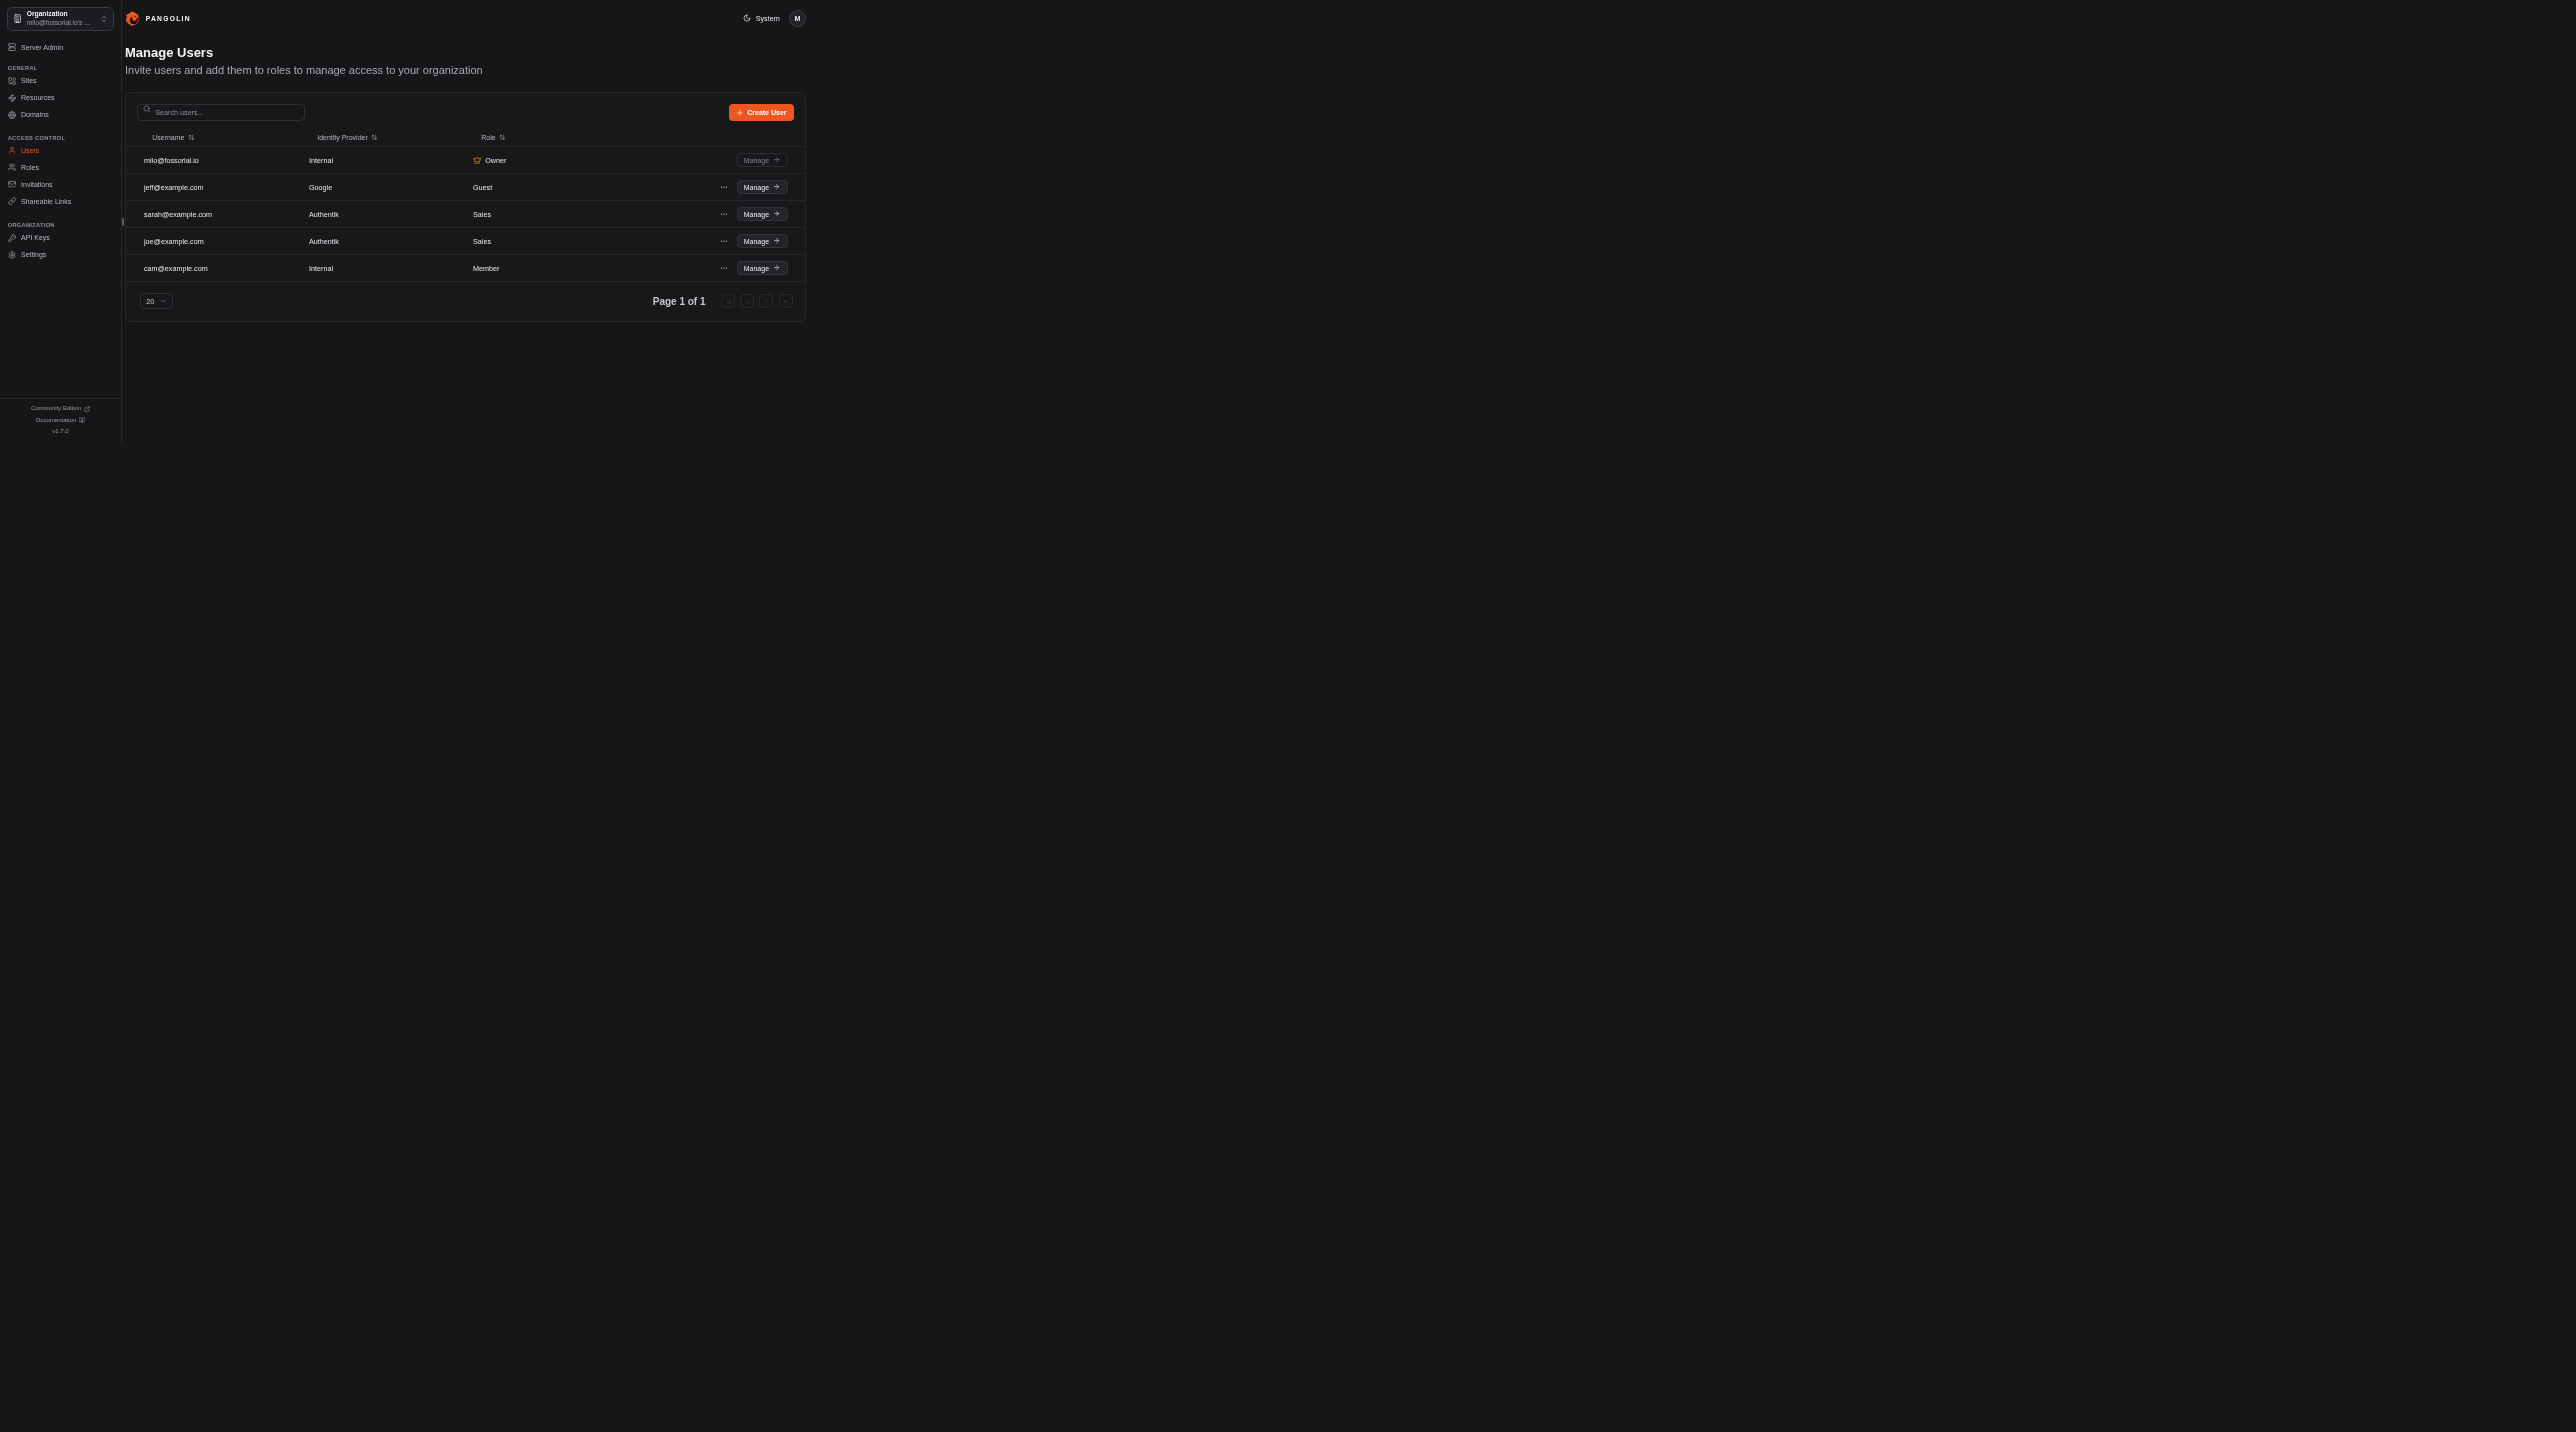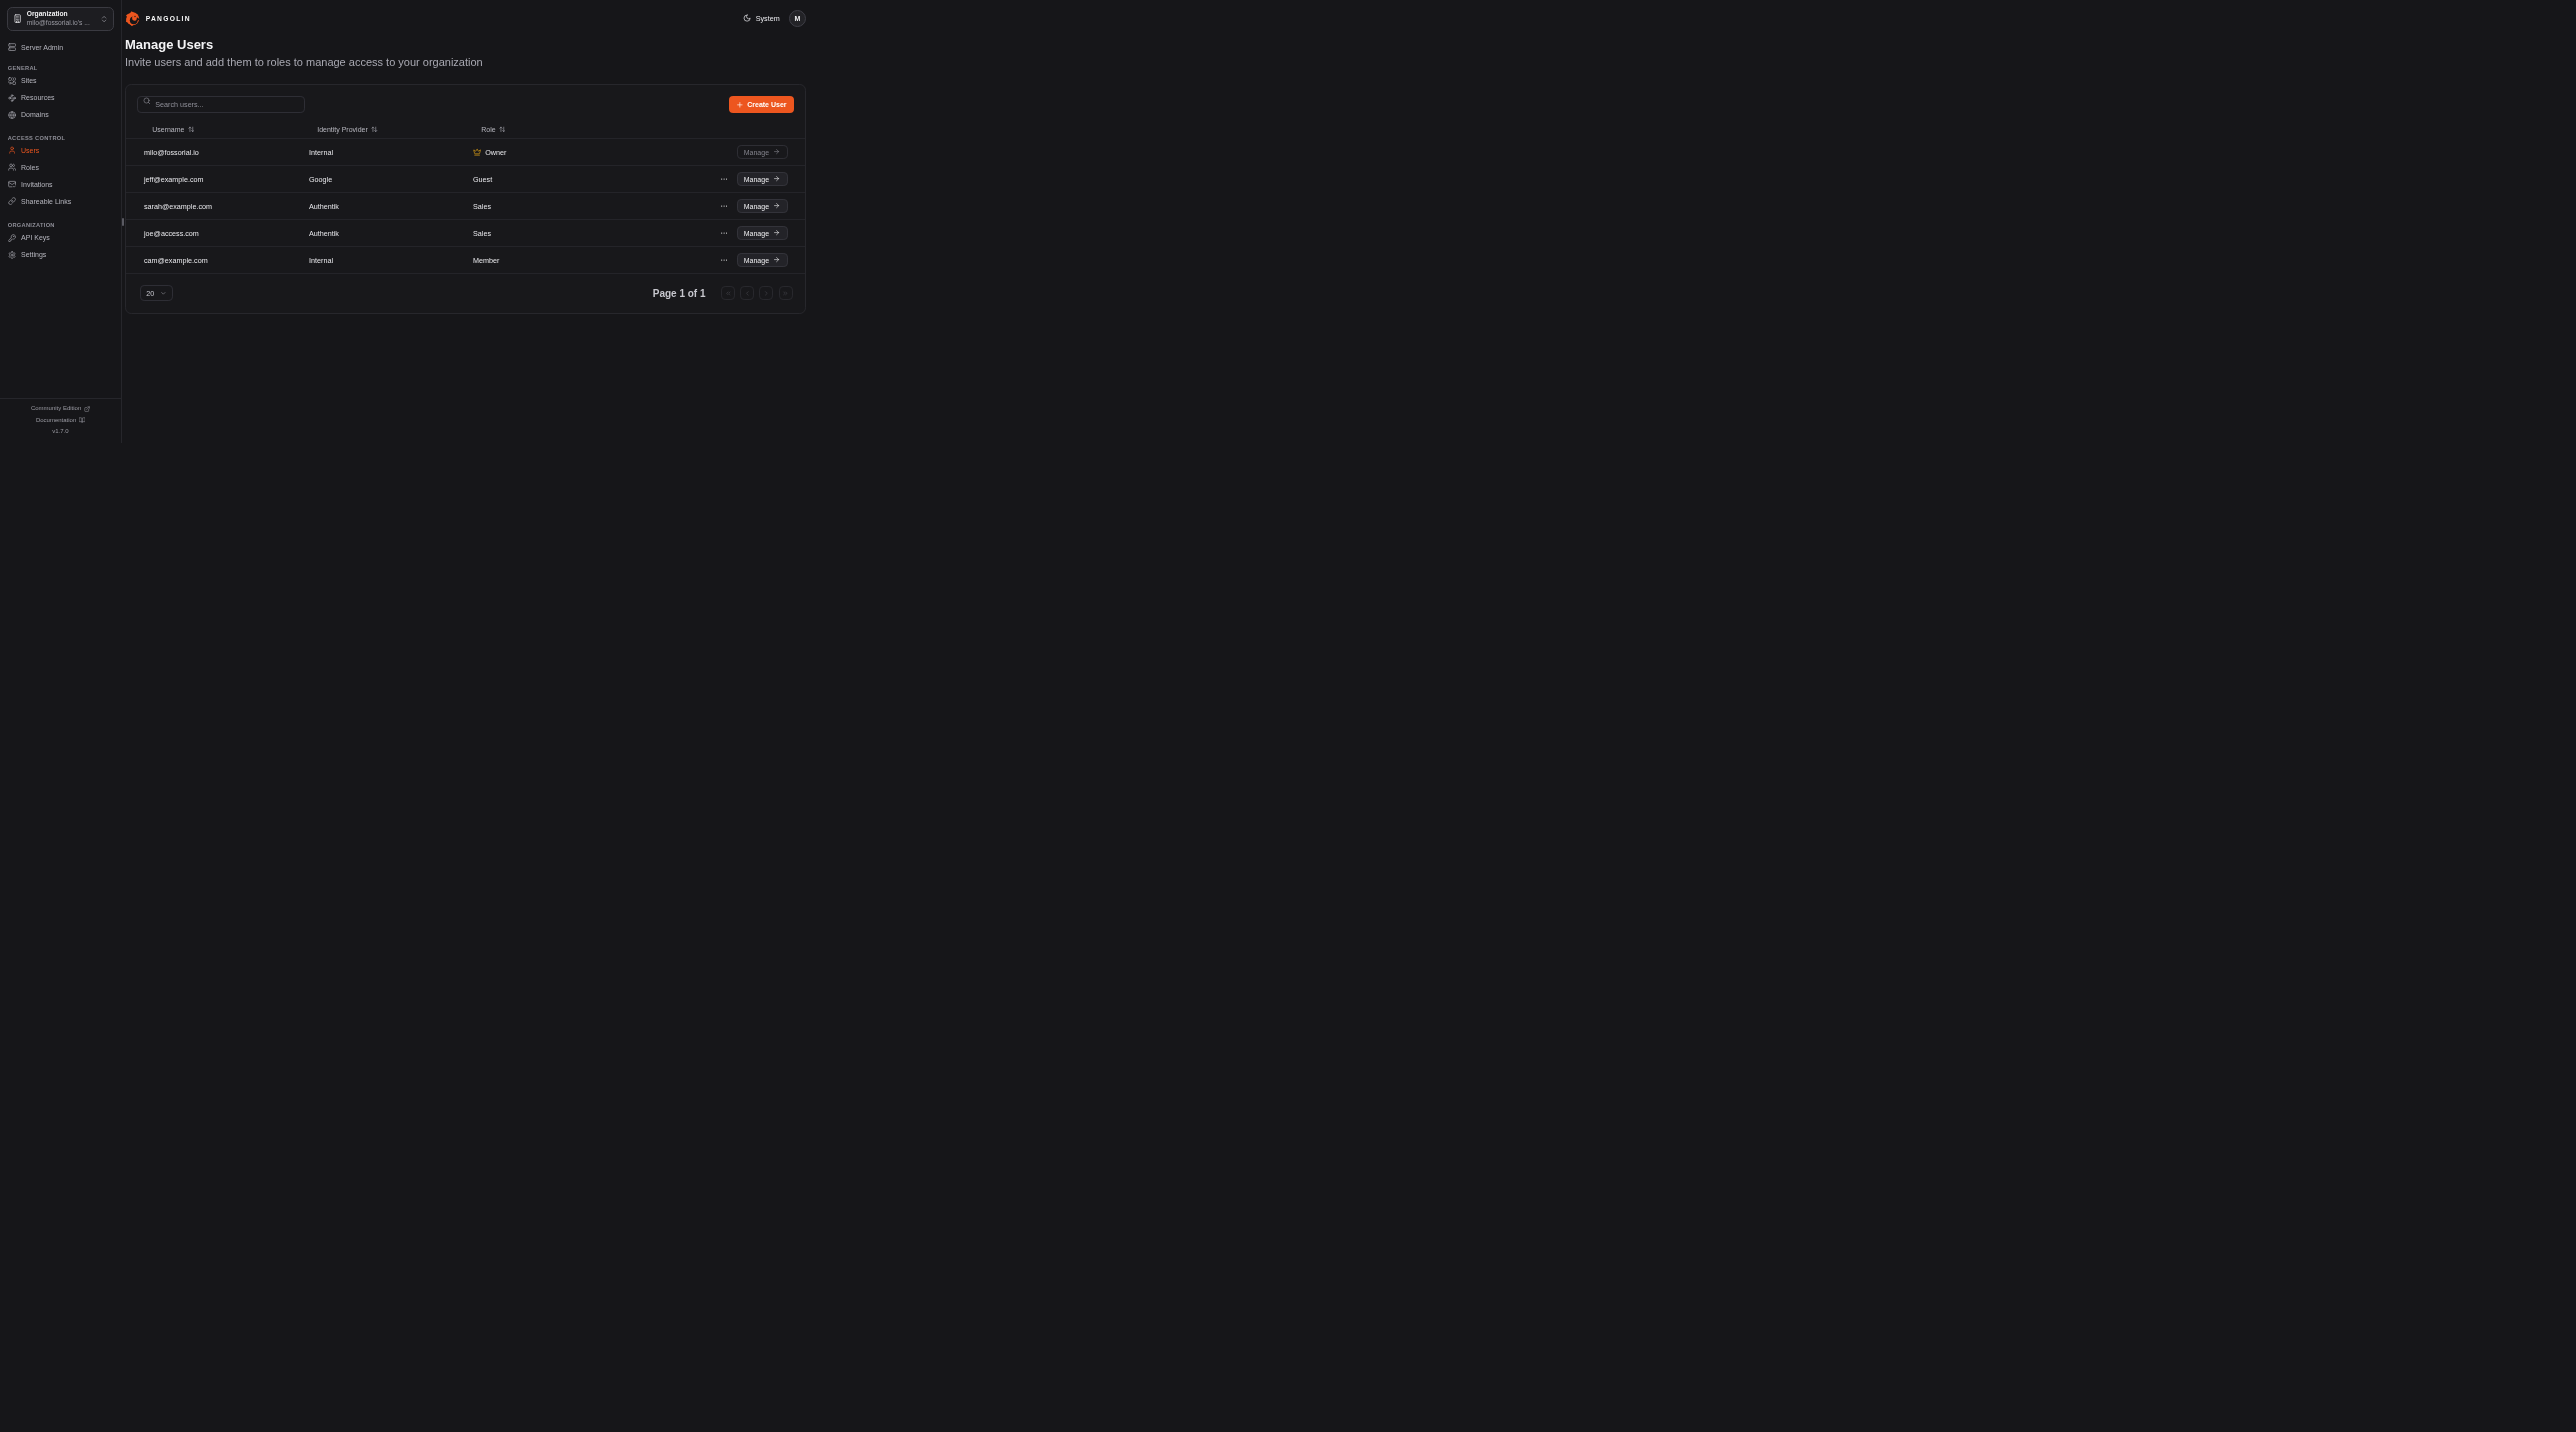--- a/index.html
+++ b/index.html
@@ -71,21 +71,21 @@
   .top-right { display:flex; align-items:center; }
   .theme-toggle { display:flex; align-items:center; gap:4.1px; font-size:7.2px; color:#ececf0; cursor:pointer; }
   .theme-toggle .icon16 { color:#ececf0; }
   .avatar {
     width:17px; height:17px; border-radius:50%; margin-left:9.3px;
     background:#232327; border:0.5px solid #3e3e46;
     display:flex; align-items:center; justify-content:center;
     font-size:7px; font-weight:700; color:#f0f0f2; cursor:pointer;
   }
 
-  .page-head { margin-top:0; }
+  .page-head { margin-top:8px; }
   .page-title { font-size:13px; font-weight:700; color:#f4f4f6; }
   .page-subtitle { margin-top:3.6px; font-size:11px; color:#a9a9b2; }
 
   .card {
     margin-top:16px; height:230px;
     border:0.5px solid #27272c; border-radius:6.2px;
     background:#18181b;
     display:flex; flex-direction:column;
   }
   .card-top { padding:11.3px 11.3px 0 11.3px; display:flex; align-items:center; justify-content:space-between; }
@@ -456,21 +456,21 @@
         <span class="manage-label">Manage</span>
         <svg class="icon14" viewBox="0 0 24 24" fill="none" stroke="currentColor" stroke-width="2" stroke-linecap="round" stroke-linejoin="round">
                 <path d="M5 12h14"></path>
                 <path d="m12 5 7 7-7 7"></path>
               </svg>
       </button>
     </div>
   </div>
 
   <div class="trow">
-    <div class="c1 td-user">joe@access.com</div>
+    <div class="c1 td-user">joe@example.com</div>
     <div class="c2 td-idp">Authentik</div>
     <div class="c3">
             <div class="role-wrap">
 
       <span class="role-text">Sales</span>
     </div>
           </div>
     <div class="td-actions">
       <button class="ellipsis-btn">
         <svg class="icon16" viewBox="0 0 24 24" fill="currentColor" stroke="none">

